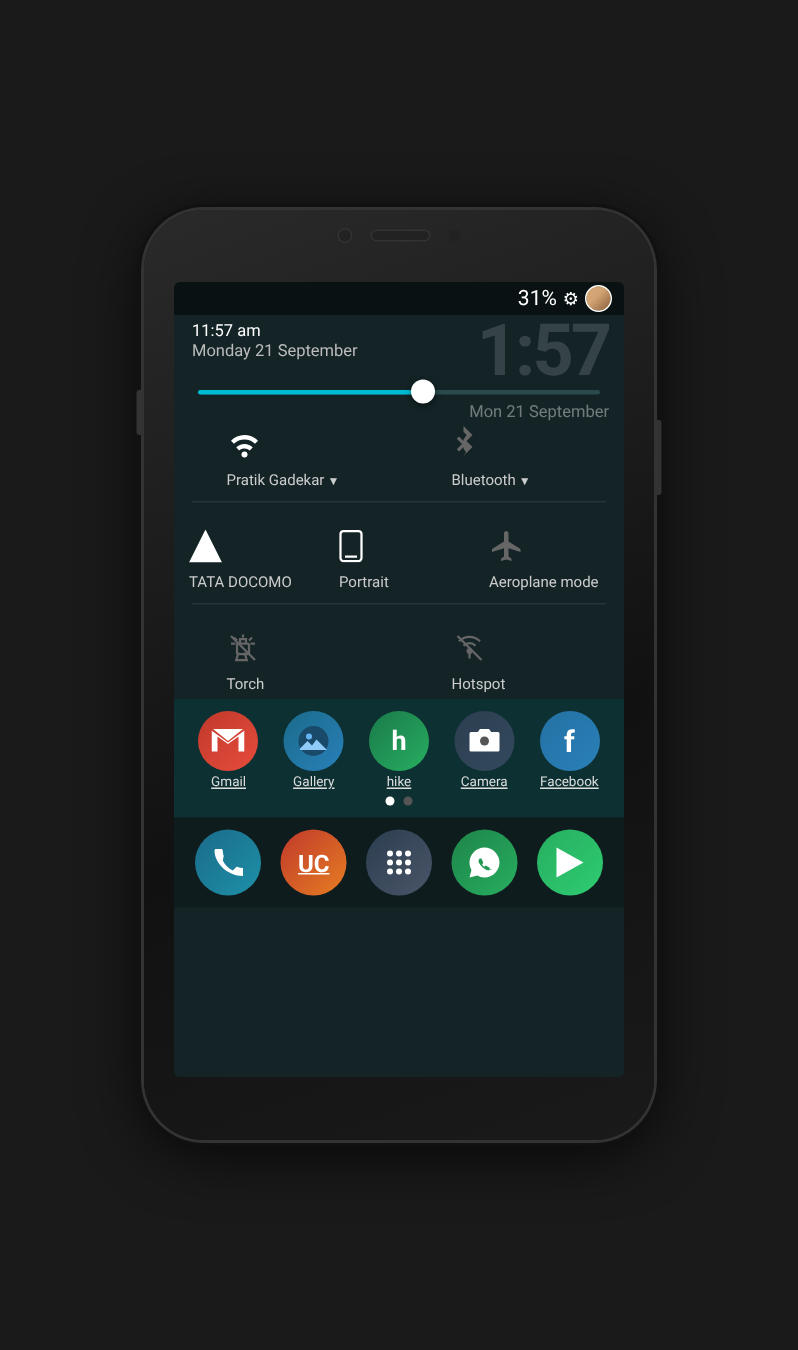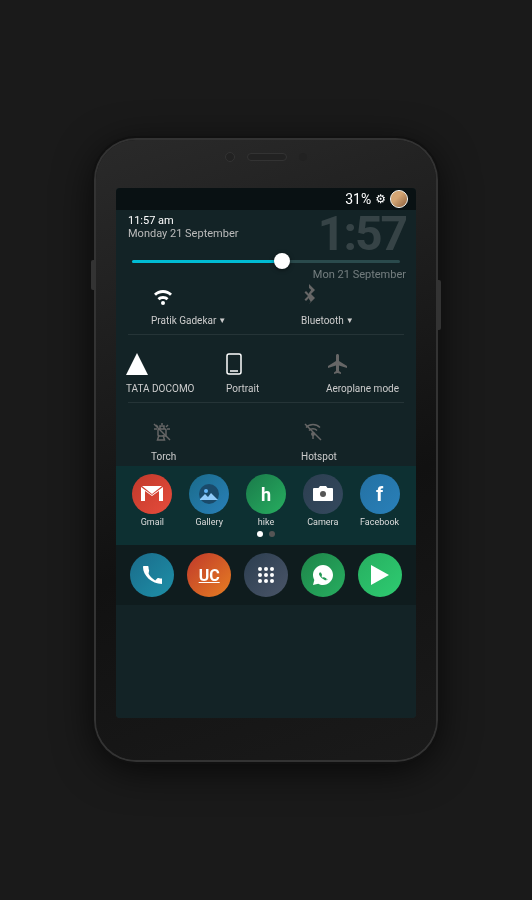--- a/index.html
+++ b/index.html
@@ -288,20 +288,21 @@
       justify-content: center;
       font-size: 20px;
       font-weight: bold;
       color: #fff;
     }
 
     .app-icon-label {
       color: #ddd;
       font-size: 9px;
       text-align: center;
+      text-decoration: underline;
     }
 
     
     .icon-gmail { background: linear-gradient(135deg, #c0392b, #e74c3c); }
     
     .icon-gallery { background: linear-gradient(135deg, #1a6b8a, #2980b9); }
     
     .icon-hike { background: linear-gradient(135deg, #1a7a4a, #27ae60); }
     
     .icon-camera { background: linear-gradient(135deg, #2c3e50, #34495e); }

